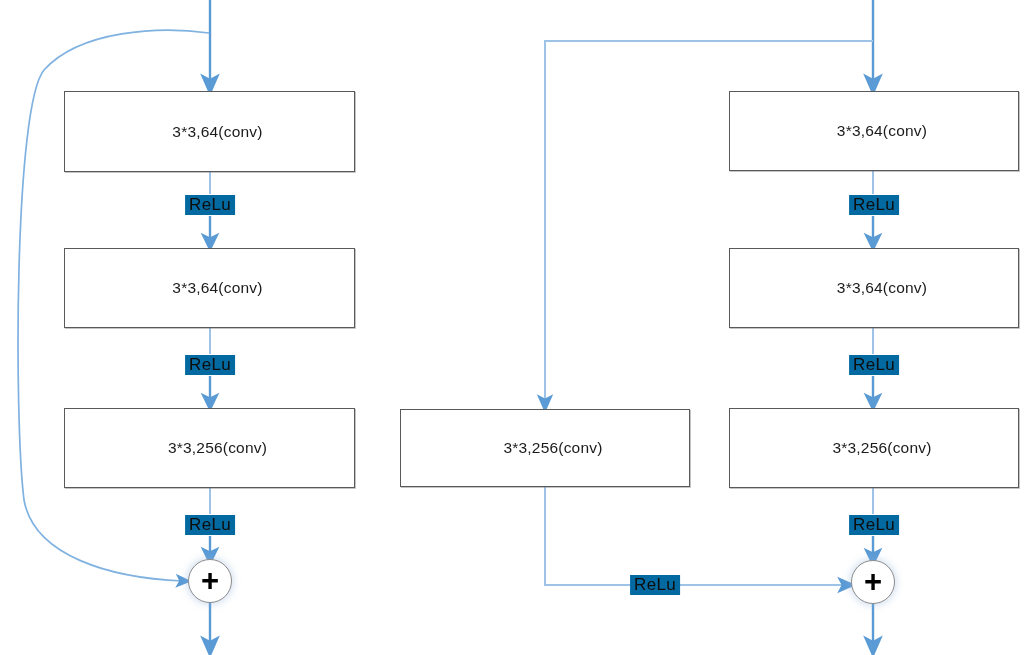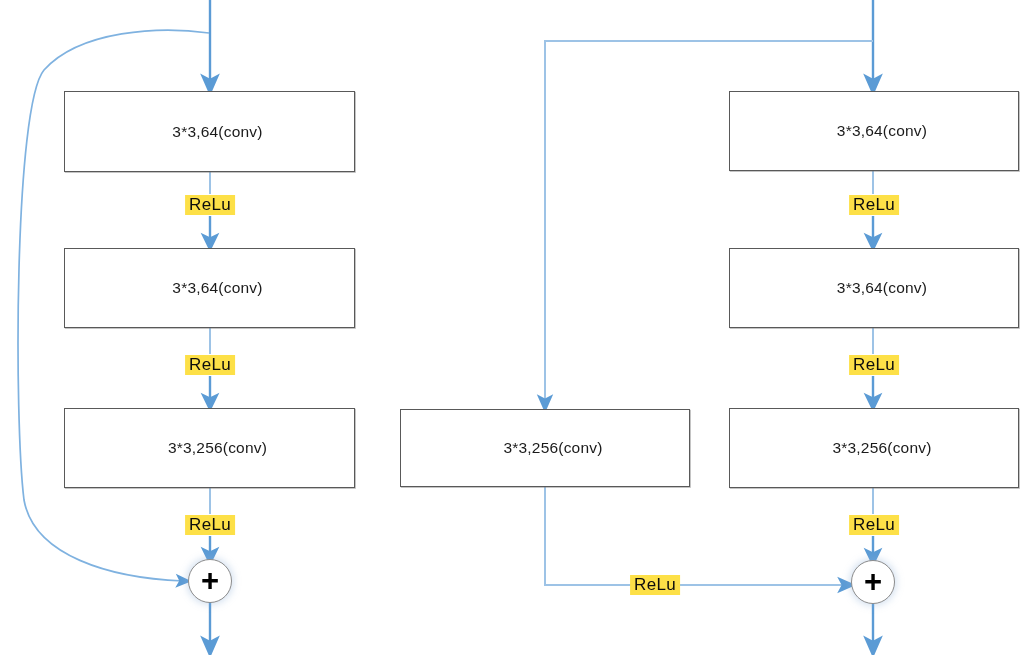--- a/index.html
+++ b/index.html
@@ -46,21 +46,21 @@
     white-space: nowrap;
   }
   .relu-label {
     position: absolute;
     font-family: "Liberation Sans", sans-serif;
     font-size: 17px;
     color: #0d0d0d;
     letter-spacing: 0.3px;
     white-space: nowrap;
     transform: translate(-50%, -50%);
-    background: #fde047;
+    background: #0369a1;
     padding: 0 4px;
     z-index: 4;
   }
   .sum-node {
     position: absolute;
     width: 42px;
     height: 42px;
     border-radius: 50%;
     background: #ffffff;
     border: 1.5px solid #8c8c8c;

